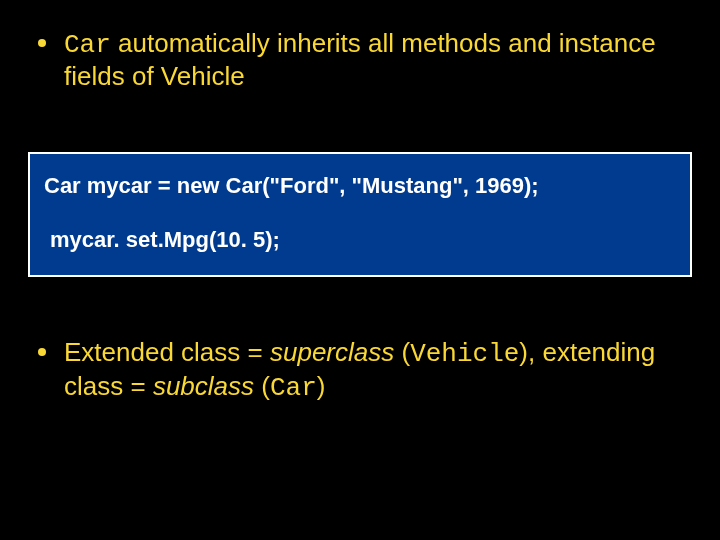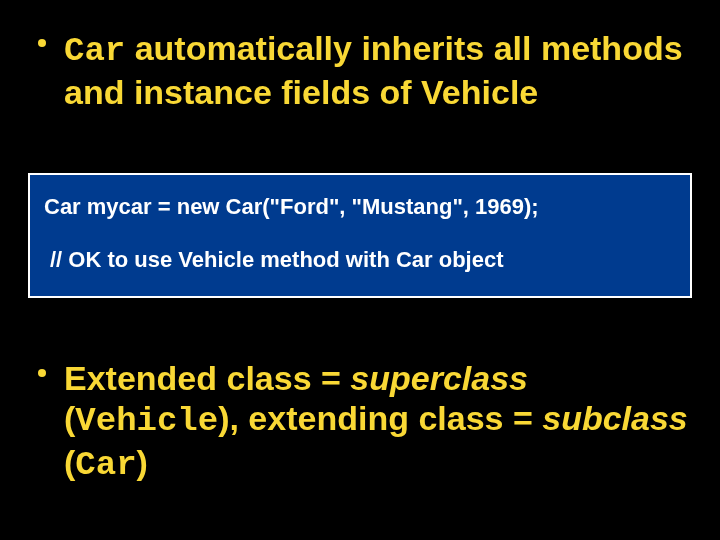--- a/index.html
+++ b/index.html
@@ -18,22 +18,22 @@
   .bullet-dot {
     width: 8px;
     height: 8px;
     background: #f9d835;
     border-radius: 50%;
     margin-top: 11px;
     margin-right: 18px;
     flex-shrink: 0;
   }
   .bullet-text {
-    font-size: 34px;
-    font-weight: bold;
+    font-size: 26px;
+    font-weight: normal;
     line-height: 1.2;
   }
   .mono { font-family: "Courier New", Courier, monospace; }
   .italic { font-style: italic; }
   .top-bullet { margin-left: 10px; }
   .code-card {
     background: #003b8f;
     border: 2px solid #fff;
     margin: 60px 0 60px 0;
     padding: 18px 14px 22px 14px;
@@ -55,21 +55,21 @@
 <div class="bullet-block top-bullet">
   <div class="bullet-dot"></div>
   <div class="bullet-text">
     <span class="mono">Car</span><span> automatically inherits all methods and instance fields of Vehicle</span>
   </div>
 </div>
 
 <div class="code-card">
   <div class="code-line">Car mycar  = new Car("Ford", "Mustang", 1969);</div>
   <div class="codegap"></div>
-  <div class="code-line" style="padding-left:6px">// OK to use Vehicle method with Car object</div>
+  <div class="code-line" style="padding-left:6px">mycar. set.Mpg(10. 5);</div>
 </div>
 
 <div class="bullet-block bottom-bullet-wrap">
   <div class="bullet-dot"></div>
   <div class="bullet-text">
     <span>Extended class = </span><span class="italic">superclass</span><span> (</span><span class="mono">Vehicle</span><span>), extending class = </span><span class="italic">subclass</span><span> (</span><span class="mono">Car</span><span>)</span>
   </div>
 </div>
 
 </body></html>

